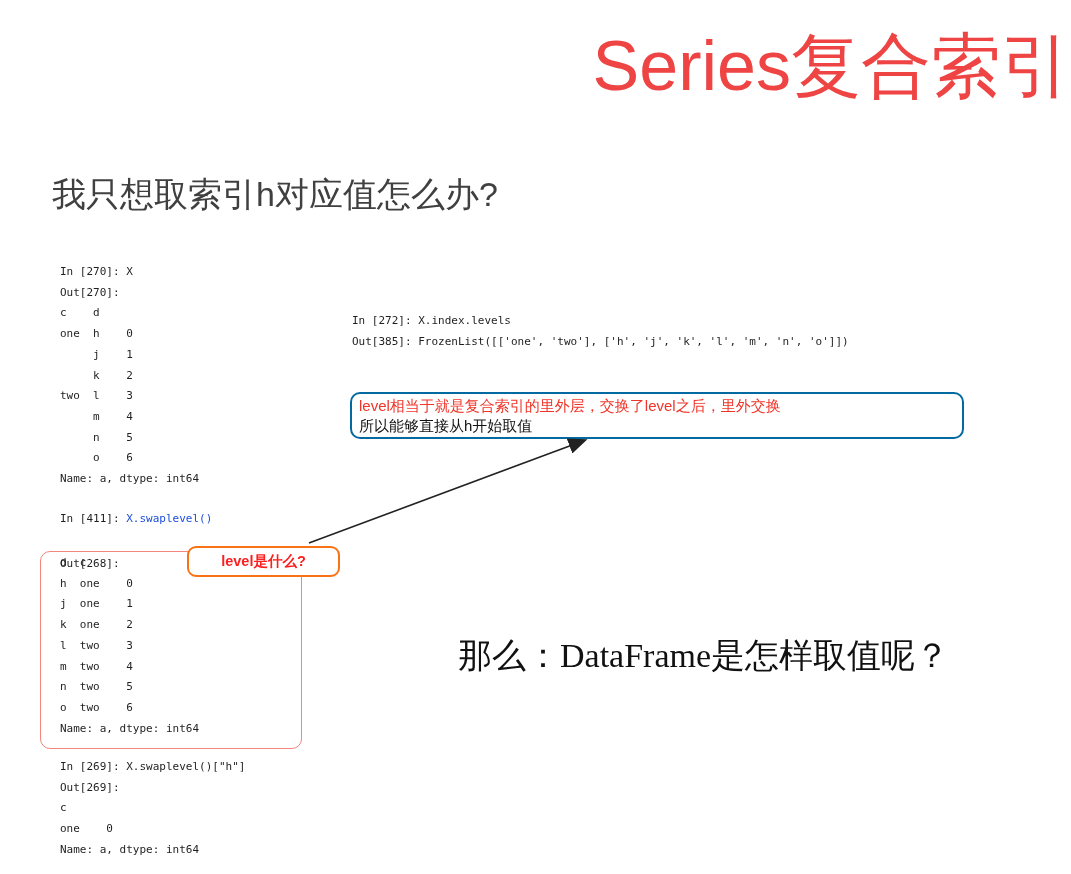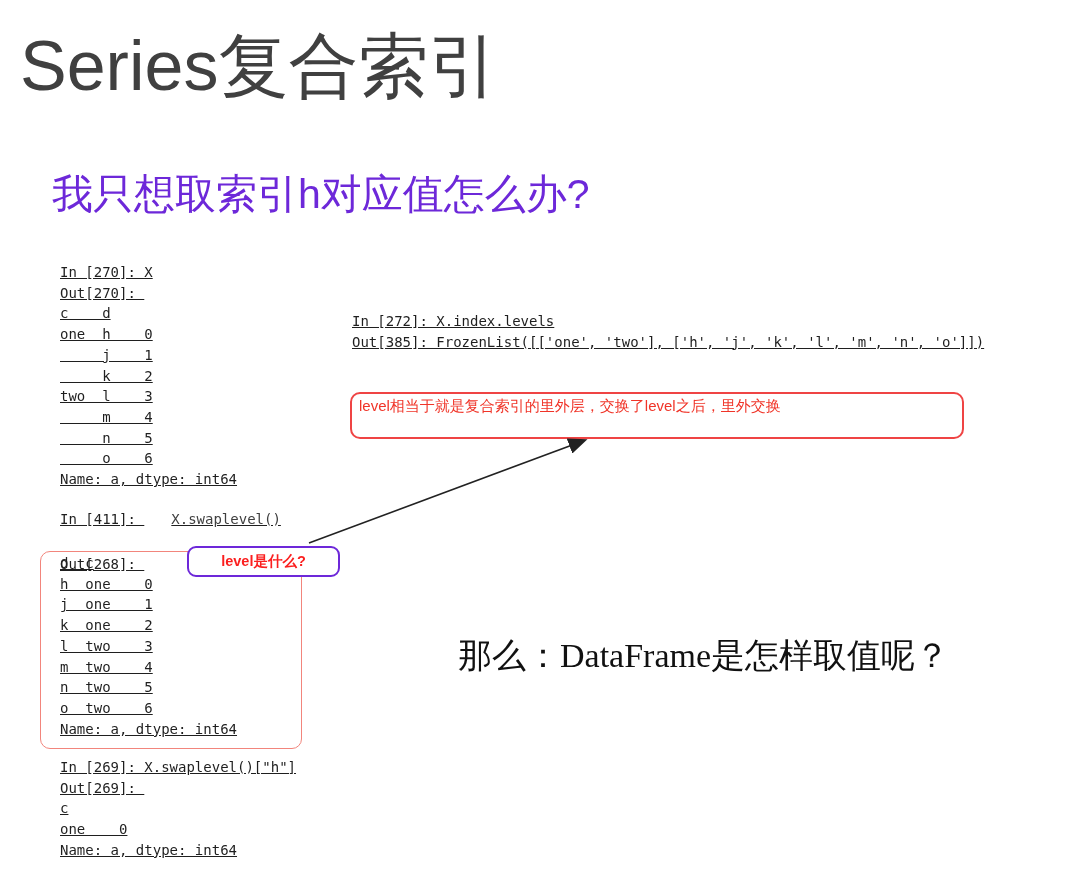--- a/index.html
+++ b/index.html
@@ -8,73 +8,71 @@
     position:relative;
     width:1071px; height:874px;
     overflow:hidden;
     font-family:"Liberation Sans","DejaVu Sans",sans-serif;
     color:#000;
   }
   .abs { position:absolute; }
 
   .title {
     left:0; right:0; top:18px;
-    text-align:left;
+    text-align:right;
     font-size:70px; line-height:96px; font-weight:500;
     letter-spacing:0;
-    color:#404040;
-    padding-left:20px;
+    color:#ef4444;
   }
   .subtitle {
     left:52px; top:174px;
-    font-size:41px; line-height:40px; font-weight:400;
-    color:#6d28d9;
+    font-size:34px; line-height:40px; font-weight:400;
+    color:#404040;
   }
 
   pre.code, .code-line {
     font-family:"DejaVu Sans Mono","Liberation Mono",monospace;
-    font-size:14px; line-height:20.7px;
+    font-size:11px; line-height:20.7px;
     color:#1f1f1f;
     white-space:pre;
-    text-decoration:underline;
   }
   .code-270 { left:60px; top:262px; }
   .code-268-in { left:60px; top:509px; }
   .code-268-out-label { left:60px; top:530px;margin-top:24px; }
   .code-268-output { left:60px; top:553px; z-index:2; }
   .code-269 { left:60px; top:757px; }
   .code-272 { left:352px; top:311px; }
 
-  .red-code { color:#404040;margin-left:27px; }
+  .red-code { color:#1d4ed8; }
 
   .output-highlight-box {
     left:40px; top:551px; width:262px; height:198px;
     border:1.5px solid #f2857c;
     border-radius:10px;
     z-index:1;
     background:transparent;
   }
 
   .note-box {
     left:350px; top:392px; width:614px; height:47px;
-    border:2px solid #ef4444;
+    border:2px solid #0369a1;
     border-radius:10px;
     padding:2px 8px 0 7px;
     background:#fff;
     z-index:2;
   }
   .note-box .line { font-size:15px; line-height:20px; white-space:nowrap; }
   .note-line-1 { color:#f03428; }
   .note-line-2 { color:#111; }
 
   .arrow-svg { left:296px; top:430px; width:302px; height:122px; z-index:3; }
 
   .level-callout {
     left:187px; top:546px; width:153px; height:31px;
-    border:2px solid #6d28d9;
+    border:2px solid #f97316;
     border-radius:9px;
     background:#fff;
     display:flex; align-items:center; justify-content:center;
     z-index:4;
   }
   .level-callout .label {
     color:#fb1f1f; font-weight:bold; font-size:14.5px;
     white-space:nowrap;
   }
 
@@ -104,20 +102,21 @@
      m    4
      n    5
      o    6
 Name: a, dtype: int64</pre>
 
 <pre class="abs code code-272">In [272]: X.index.levels
 Out[385]: FrozenList([['one', 'two'], ['h', 'j', 'k', 'l', 'm', 'n', 'o']])</pre>
 
 <div class="abs note-box">
   <div class="line note-line-1">level相当于就是复合索引的里外层，交换了level之后，里外交换</div>
+  <div class="line note-line-2">所以能够直接从h开始取值</div>
 </div>
 
 <div class="abs code-line code-268-in"><span>In [411]: </span><span class="red-code">X.swaplevel()</span></div>
 
 <pre class="abs code code-268-out-label">Out[268]: </pre>
 
 <div class="abs output-highlight-box"></div>
 
 <pre class="abs code code-268-output">d  c
 h  one    0

